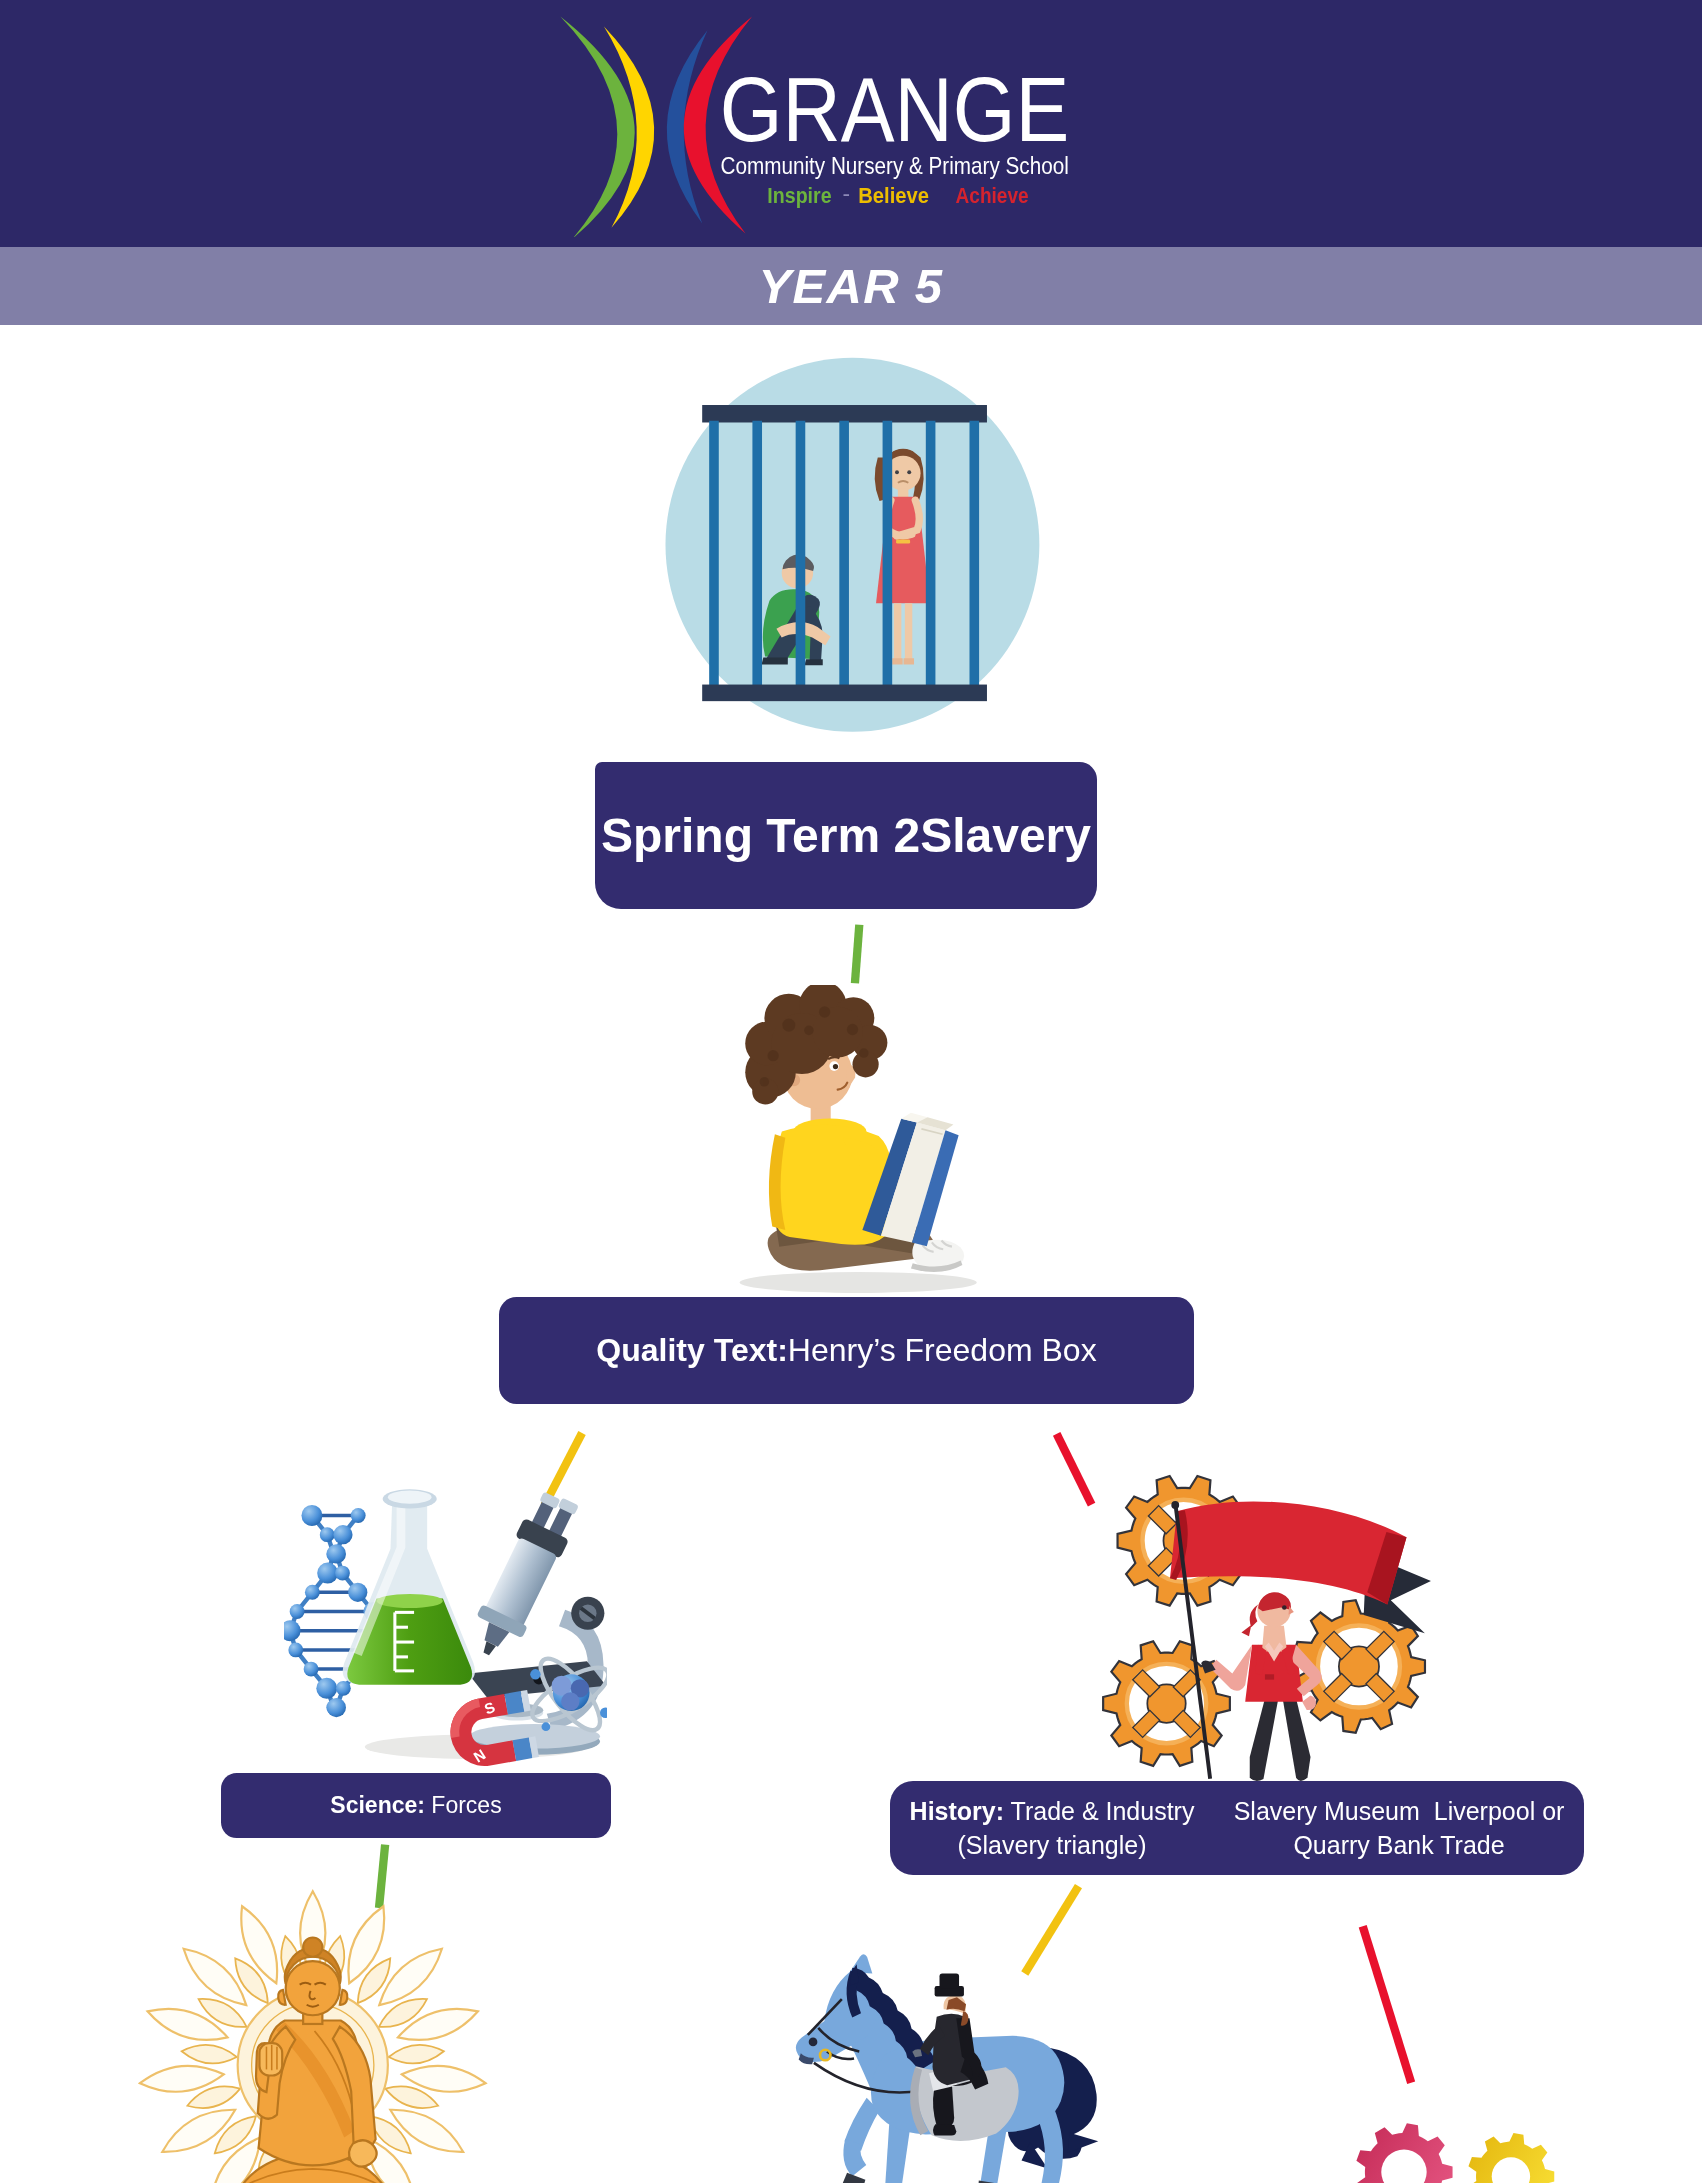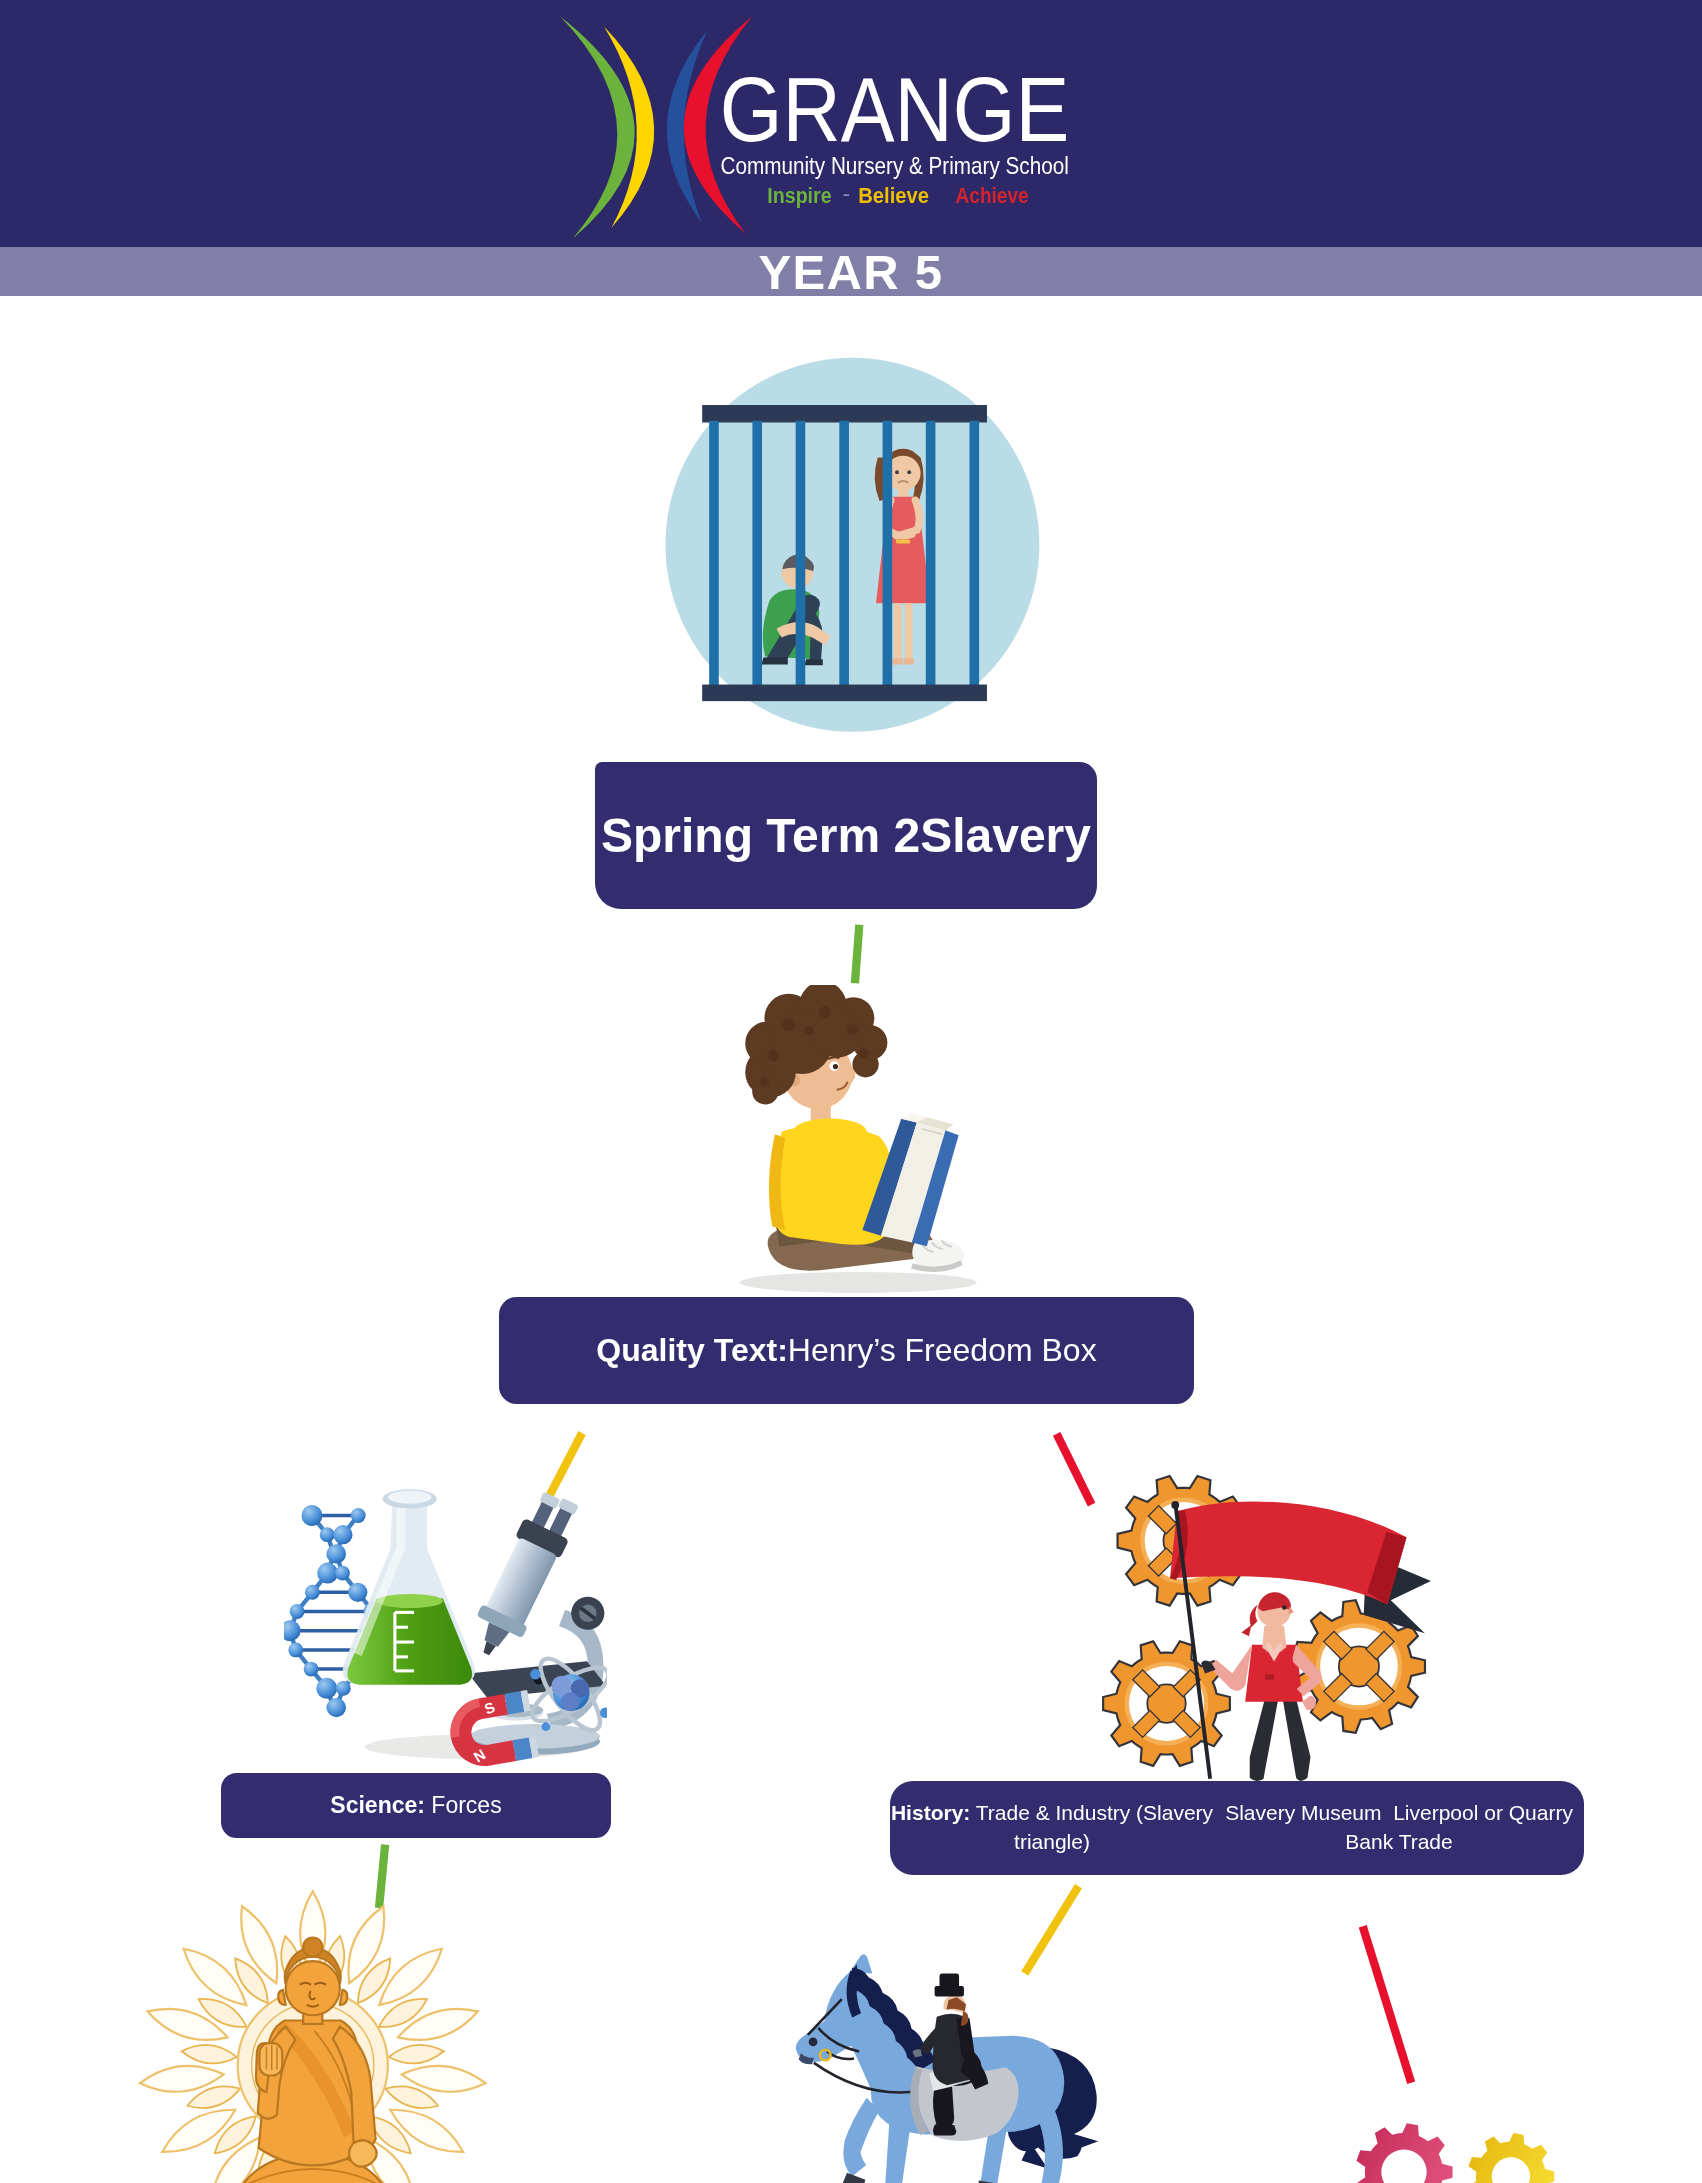--- a/index.html
+++ b/index.html
@@ -1,20 +1,20 @@
 <!DOCTYPE html>
 <html style="--page-bg: #ffffff; --header-bg: #2d2867; --band-bg: #817fa7; --box-bg: #332c6f; --box-text: #ffffff; --line-green: #6cb33e; --line-yellow: #f2c211; --line-red: #e8112d; --logo-green: #6cb33d; --logo-yellow: #ffd500; --logo-blue: #24509c; --logo-red: #e8112d;font-size:7px"><head>
 <meta charset="utf-8">
 <style>
   html,body { margin:0; padding:0; background:#fff; }
   #page { position:relative; width:1702px; height:3458px; background:var(--page-bg,#fff); overflow:hidden;
           font-family:"Liberation Sans", sans-serif; }
   .header { position:absolute; left:0; top:0; width:100%; height:247px; background:var(--header-bg,#2d2867); }
-  .band { position:absolute; left:0; top:247px; width:100%; height:49px; background:var(--band-bg,#817fa7);
-           display:flex; align-items:center; justify-content:center; }
+  .band { position:absolute; left:0; top:247px; width:100%; height:78px; background:var(--band-bg,#817fa7);
+           display:flex; align-items:center; justify-content:center;font-style:italic; }
   .band-label { color:#fff; font-size:49px; font-weight:bold; letter-spacing:1.3px; }
   .illus { position:absolute; }
   .node { position:absolute; background:var(--box-bg,#332c6f); color:var(--box-text,#fff);
            display:flex; align-items:center; justify-content:center;
            text-align:center; line-height:1.38; white-space:pre-wrap; z-index:5; }
   .node .b { font-weight:bold; }
   .node.title { line-height:1.25; }
 </style>
 </head>
 <body>
@@ -506,15 +506,15 @@
         <circle cx="228" cy="450" r="118" fill="#fff"></circle>
  <circle cx="228" cy="450" r="84" fill="none" stroke="url(#tealg)" stroke-width="30"></circle>
  <path d="M712.0,387.7 L742.2,395.1 L742.2,424.9 L712.0,432.3 L709.9,441.2 L707.1,449.9 L703.5,458.4 L723.6,482.1 L706.1,506.2 L677.3,494.5 L670.4,500.4 L663.0,505.8 L655.1,510.6 L657.4,541.6 L629.1,550.8 L612.7,524.4 L603.6,525.1 L594.4,525.1 L585.3,524.4 L568.9,550.8 L540.6,541.6 L542.9,510.6 L535.0,505.8 L527.6,500.4 L520.7,494.5 L491.9,506.2 L474.4,482.1 L494.5,458.4 L490.9,449.9 L488.1,441.2 L486.0,432.3 L455.8,424.9 L455.8,395.1 L486.0,387.7 L488.1,378.8 L490.9,370.1 L494.5,361.6 L474.4,337.9 L491.9,313.8 L520.7,325.5 L527.6,319.6 L535.0,314.2 L542.9,309.4 L540.6,278.4 L568.9,269.2 L585.3,295.6 L594.4,294.9 L603.6,294.9 L612.7,295.6 L629.1,269.2 L657.4,278.4 L655.1,309.4 L663.0,314.2 L670.4,319.6 L677.3,325.5 L706.1,313.8 L723.6,337.9 L703.5,361.6 L707.1,370.1 L709.9,378.8 Z" fill="url(#greeng)"></path>
         <circle cx="599" cy="410" r="78" fill="#fff"></circle>
  <circle cx="599" cy="410" r="52" fill="url(#greeng)"></circle>
 </g>
     </svg>
   <div class="node title" style="left:595px;top:762px;width:502px;height:147px;border-radius:7px 17.5px 23px 26px;font-size:48px"><div class="nline b">Spring Term 2</div><div class="nline b">Slavery</div></div>
     <div class="node " style="left:499px;top:1297px;width:695px;height:107px;border-radius:17.5px;font-size:32px"><div class="nline"><span class="b">Quality Text:</span></div><div class="nline">Henry’s Freedom Box</div></div>
     <div class="node " style="left:221px;top:1773px;width:390px;height:65px;border-radius:15.7px;font-size:23px"><div class="nline"><span class="b">Science:</span><span> Forces</span></div></div>
-    <div class="node " style="left:890px;top:1781px;width:694px;height:94px;border-radius:23px;font-size:21px"><div class="nline"><span class="b">History:</span><span> Trade &amp; Industry (Slavery triangle)</span></div><div class="nline">Slavery Museum  Liverpool or Quarry Bank Trade</div></div>
+    <div class="node " style="left:890px;top:1781px;width:694px;height:94px;border-radius:23px;font-size:25px"><div class="nline"><span class="b">History:</span><span> Trade &amp; Industry (Slavery triangle)</span></div><div class="nline">Slavery Museum  Liverpool or Quarry Bank Trade</div></div>
 </div>
 
 
 </body></html>

